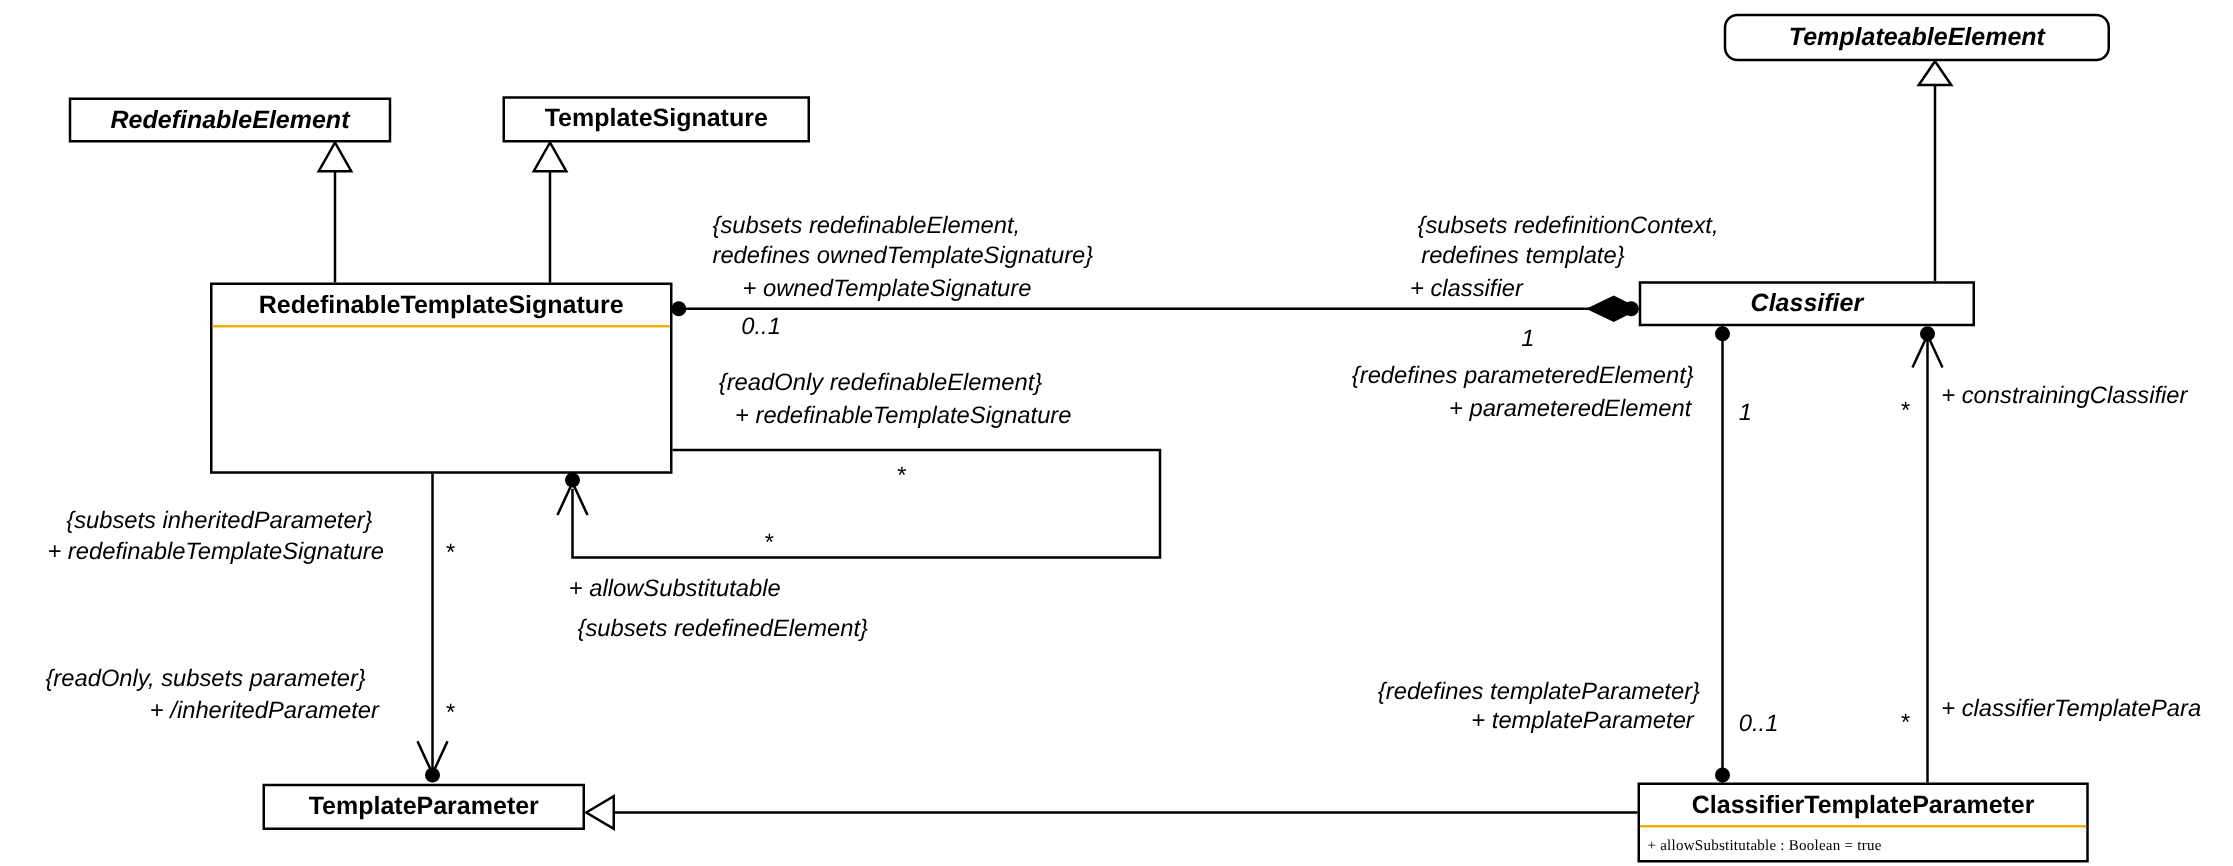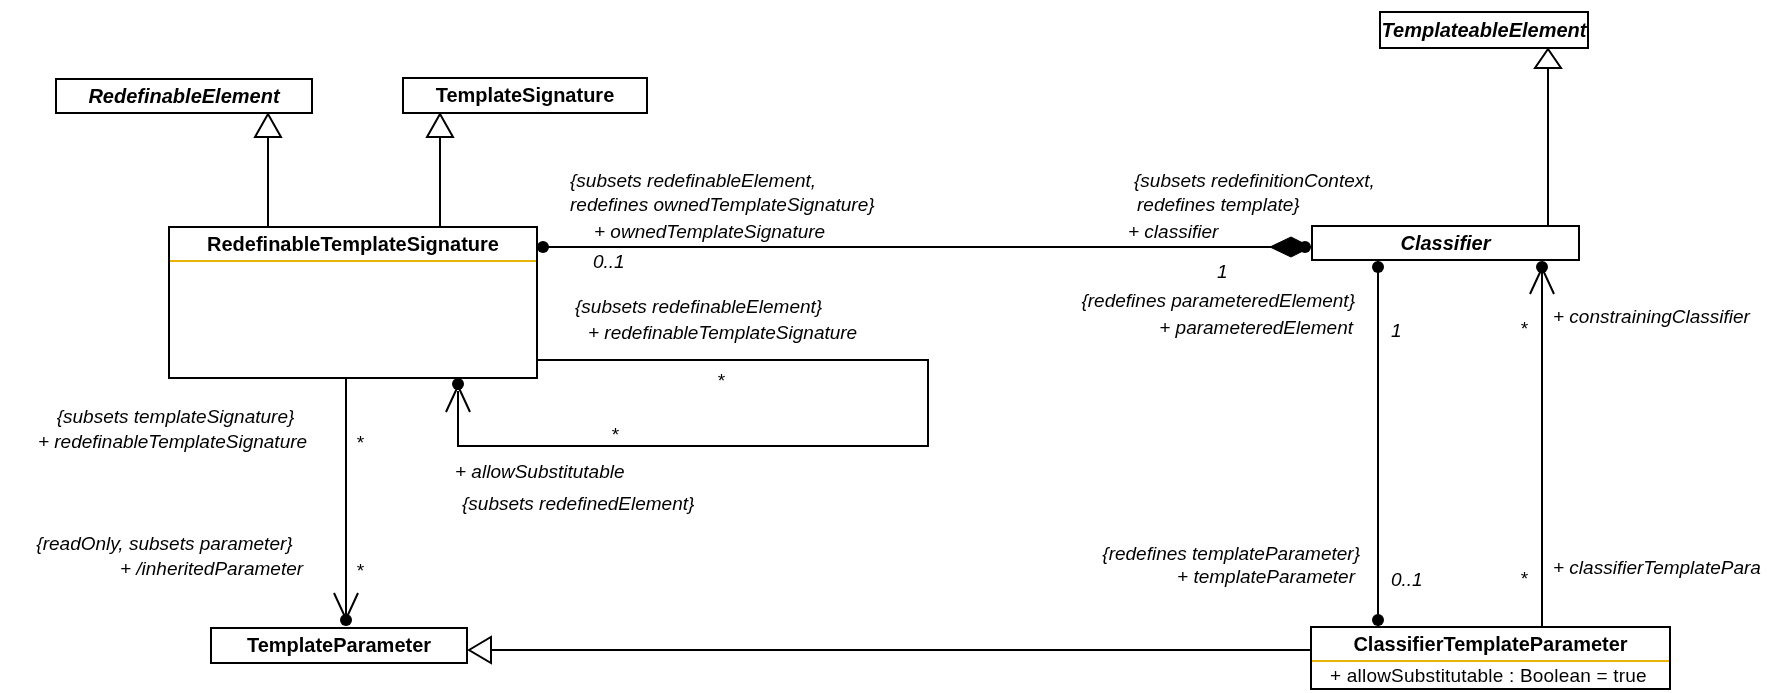--- a/index.html
+++ b/index.html
@@ -29,23 +29,23 @@
   .compart-title{
     box-sizing:border-box;
     height:34px;border-bottom:2px solid #eab308;
     display:flex;align-items:center;justify-content:center;
     font-weight:bold;font-size:20px;white-space:nowrap;overflow:hidden;
   }
   .attr-row{
     box-sizing:border-box;
     height:28px;
     display:flex;align-items:center;
-    padding-left:18px;
-    font-size:19px;letter-spacing:0.2px;
-    white-space:nowrap;overflow:hidden;
+    padding-left:6px;
+    font-size:12px;letter-spacing:0.2px;
+    white-space:nowrap;overflow:hidden;font-family:Liberation Serif, serif;
   }
   .lbl{
     position:absolute;
     font-size:19px;line-height:22px;
     white-space:nowrap;
     z-index:10;
     font-style:italic;
   }
   .lbl.ra{text-align:center;}
 </style>
@@ -55,21 +55,21 @@
 <div id="stage">
 
   <div class="uml-box" style="left:55px;top:78px;width:258px;height:36px;">
     <div class="uml-title italic">RedefinableElement</div>
   </div>
 
   <div class="uml-box" style="left:402px;top:77px;width:246px;height:37px;">
     <div class="uml-title">TemplateSignature</div>
   </div>
 
-  <div class="uml-box" style="left:1379px;top:11px;width:210px;height:38px;">
+  <div class="uml-box" style="left:1379px;top:11px;width:309px;height:38px;border-radius:11px;">
     <div class="uml-title italic">TemplateableElement</div>
   </div>
 
   <div class="uml-box" style="left:168px;top:226px;width:370px;height:153px;">
     <div class="compart-title">RedefinableTemplateSignature</div>
     <div></div>
   </div>
 
   <div class="uml-box" style="left:1311px;top:225px;width:269px;height:36px;">
     <div class="uml-title italic">Classifier</div>
@@ -141,29 +141,29 @@
   <div class="lbl" style="left:570px;top:170px;">{subsets redefinableElement,</div>
   <div class="lbl" style="left:570px;top:194px;">redefines ownedTemplateSignature}</div>
   <div class="lbl" style="left:594px;top:221px;">+ ownedTemplateSignature</div>
   <div class="lbl" style="left:593px;top:251px;">0..1</div>
 
   <div class="lbl" style="left:1134px;top:170px;">{subsets redefinitionContext,</div>
   <div class="lbl" style="left:1137px;top:194px;">redefines template}</div>
   <div class="lbl" style="left:1128px;top:221px;">+ classifier</div>
   <div class="lbl" style="left:1217px;top:261px;">1</div>
 
-  <div class="lbl" style="left:575px;top:296px;">{subsets redefinableElement}</div>
+  <div class="lbl" style="left:575px;top:296px;">{readOnly redefinableElement}</div>
   <div class="lbl" style="left:588px;top:322px;">+ redefinableTemplateSignature</div>
   <div class="lbl" style="left:717px;top:370px;">*</div>
   <div class="lbl" style="left:611px;top:424px;">*</div>
 
   <div class="lbl" style="left:455px;top:461px;">+ allowSubstitutable</div>
   <div class="lbl" style="left:462px;top:493px;">{subsets redefinedElement}</div>
 
-  <div class="lbl ra" style="left:33px;top:406px;width:285px;">{subsets templateSignature}</div>
+  <div class="lbl ra" style="left:33px;top:406px;width:285px;">{subsets inheritedParameter}</div>
   <div class="lbl ra" style="left:15px;top:431px;width:315px;">+ redefinableTemplateSignature</div>
   <div class="lbl" style="left:356px;top:432px;">*</div>
 
   <div class="lbl ra" style="left:12px;top:533px;width:305px;">{readOnly, subsets parameter}</div>
   <div class="lbl ra" style="left:103px;top:558px;width:217px;">+ /inheritedParameter</div>
   <div class="lbl" style="left:356px;top:560px;">*</div>
 
   <div class="lbl ra" style="right:431px;top:290px;">{redefines parameteredElement}</div>
   <div class="lbl ra" style="right:433px;top:317px;">+ parameteredElement</div>
   <div class="lbl" style="left:1391px;top:320px;">1</div>

